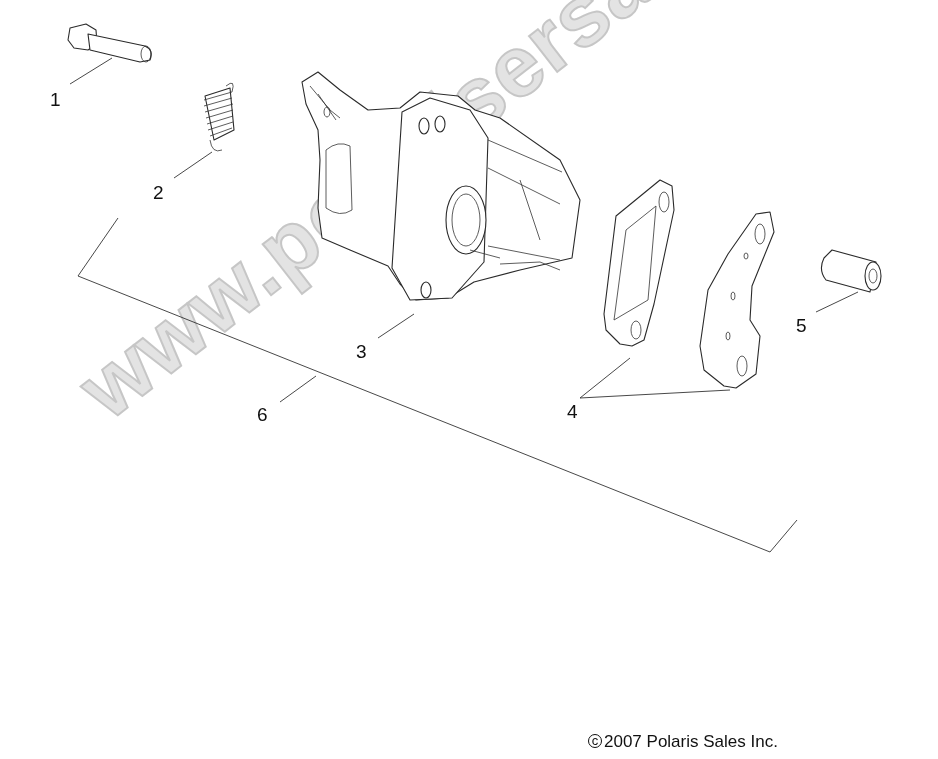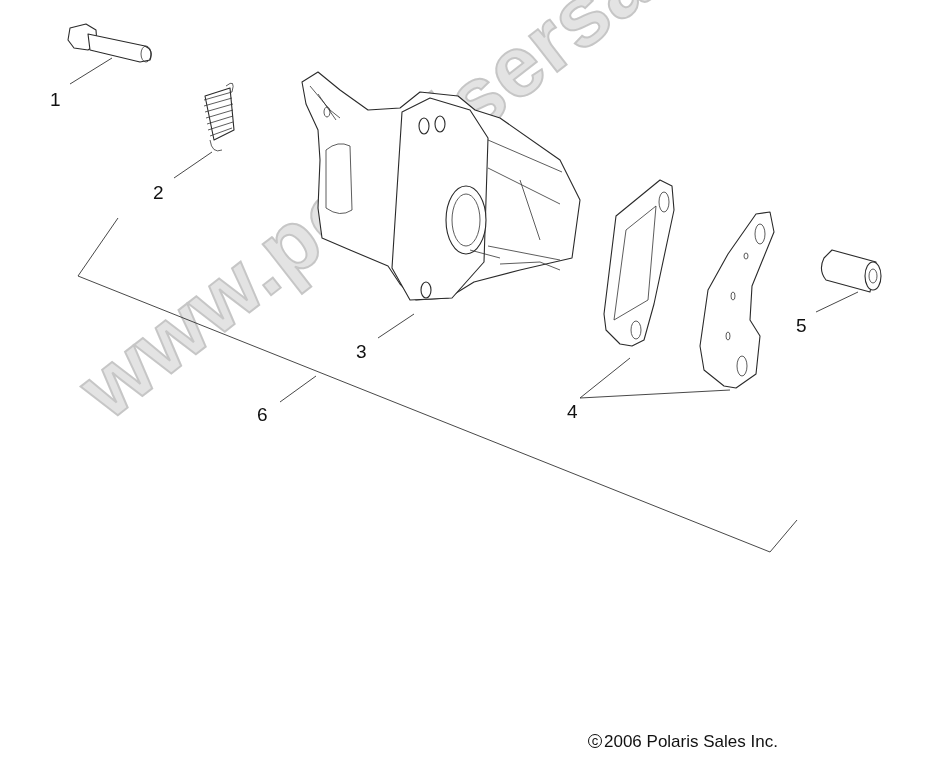--- a/index.html
+++ b/index.html
@@ -92,15 +92,15 @@
   </svg>
 
   <span class="callout" style="left:50px;top:90px;">1</span>
   <span class="callout" style="left:153px;top:183px;">2</span>
   <span class="callout" style="left:356px;top:342px;">3</span>
   <span class="callout" style="left:567px;top:402px;">4</span>
   <span class="callout" style="left:796px;top:316px;">5</span>
   <span class="callout" style="left:257px;top:405px;">6</span>
 
   <div class="copyright">
-    <span class="sym">c</span><span>2006 Polaris Sales Inc.</span>
+    <span class="sym">c</span><span>2007 Polaris Sales Inc.</span>
   </div>
 </div>
 
 </body></html>

